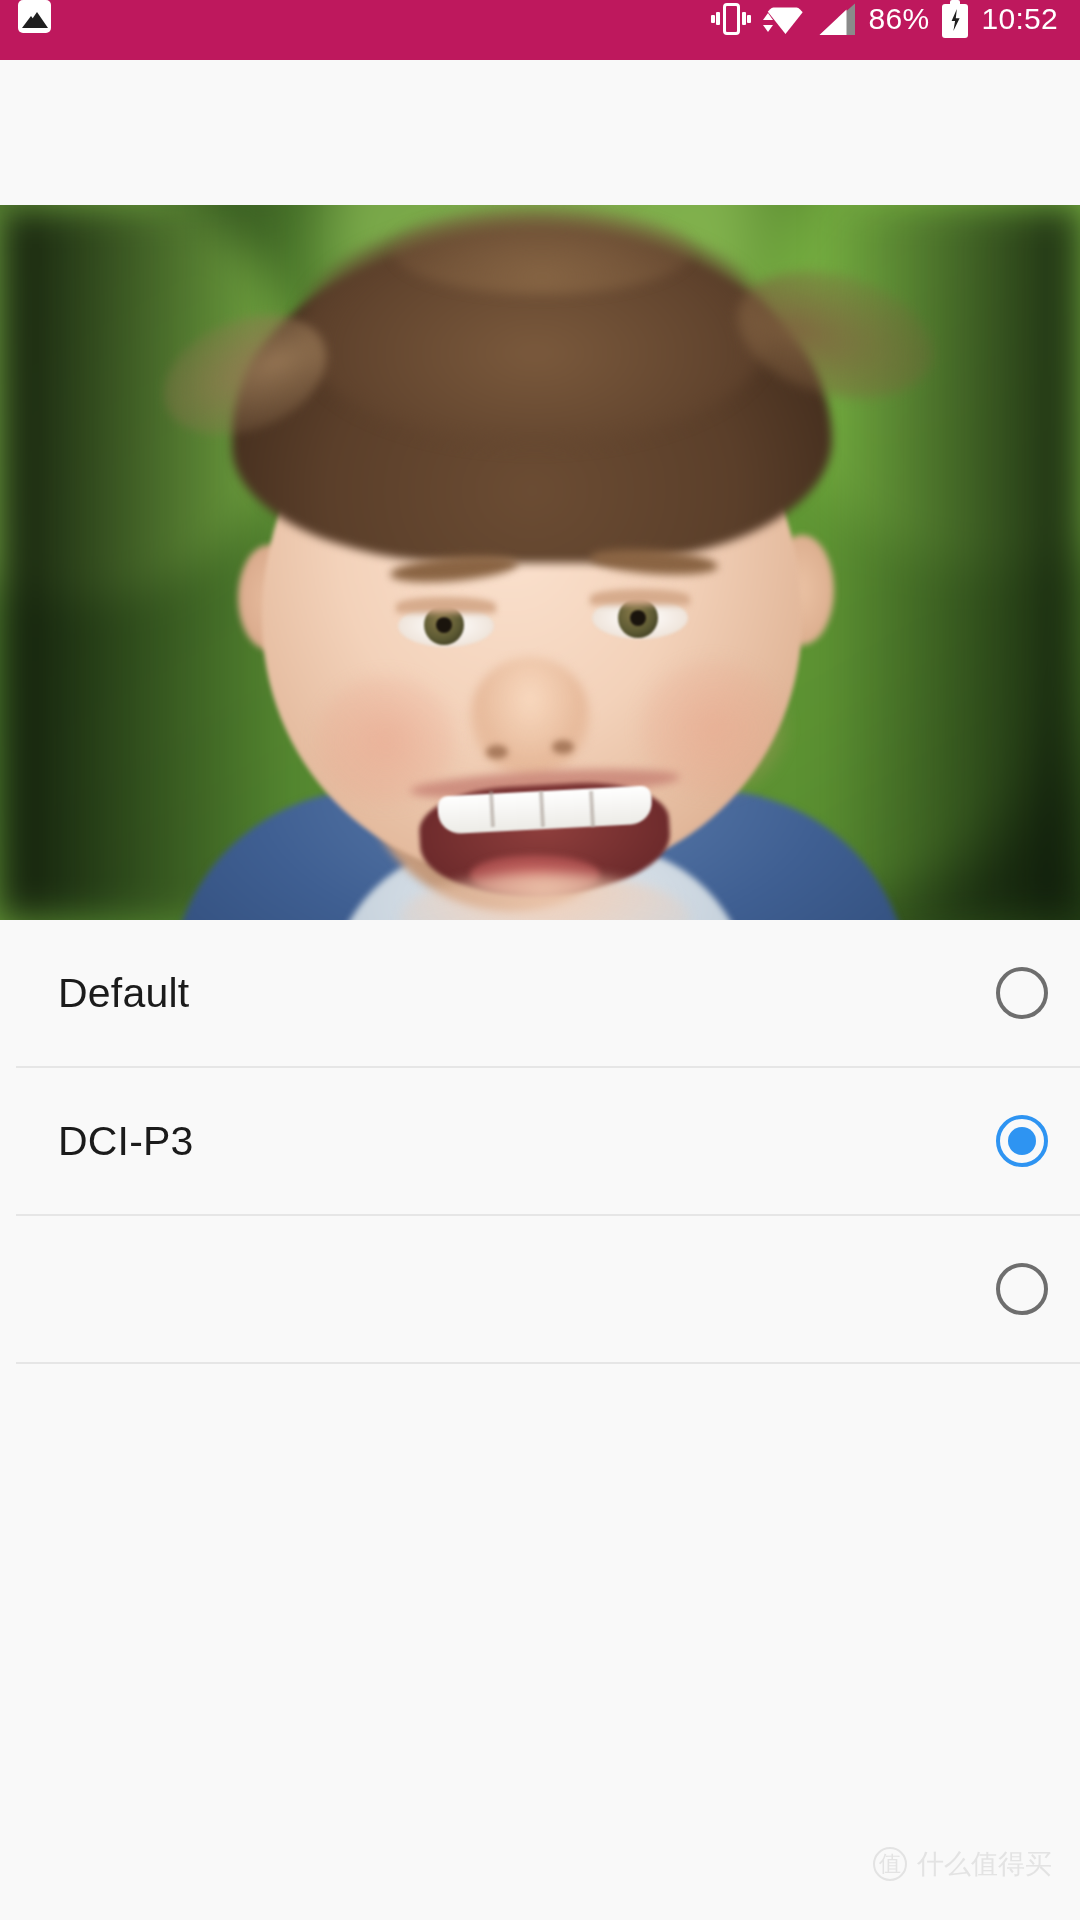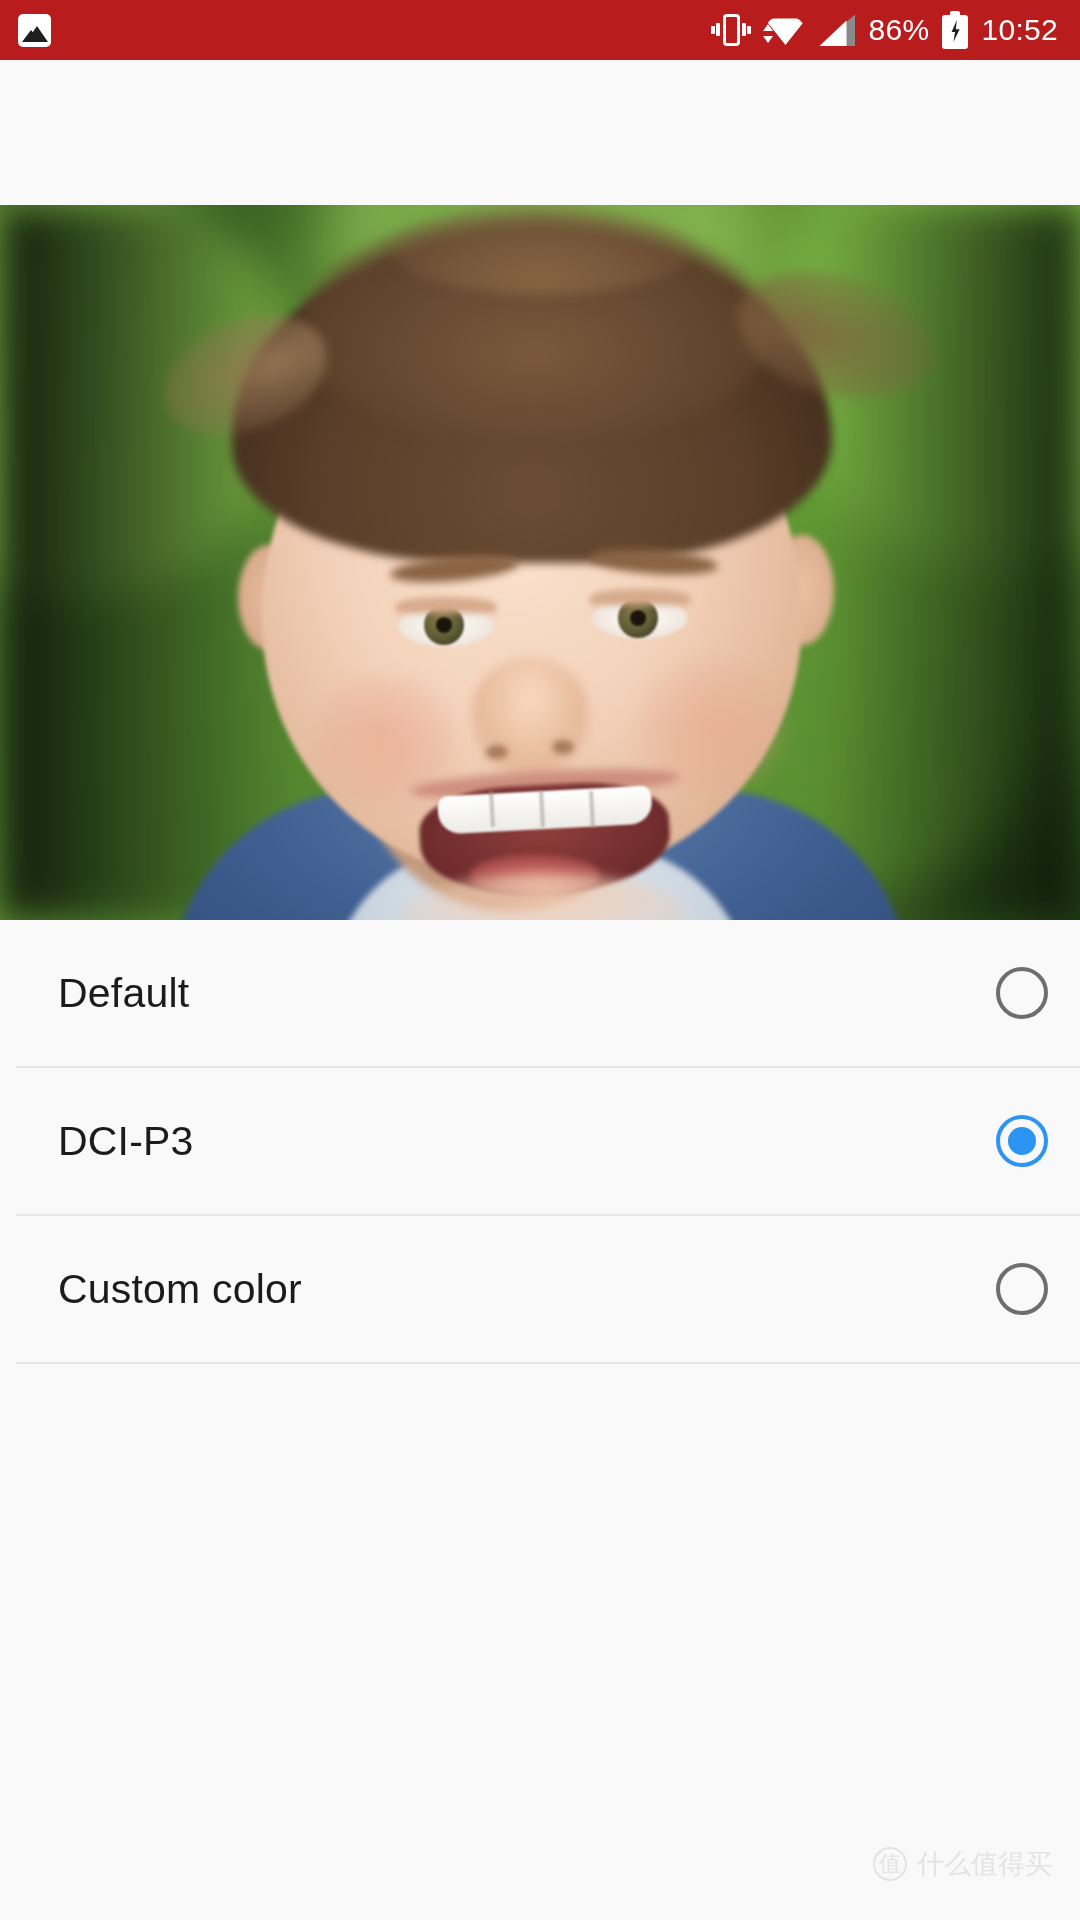--- a/index.html
+++ b/index.html
@@ -7,22 +7,22 @@
     width:1080px; height:1920px;
     background:#f9f9f9;
     font-family:"Liberation Sans", sans-serif;
     overflow:hidden;
   }
   #screen{ position:relative; width:1080px; height:1920px; background:#f9f9f9; }
 
   
   .statusbar{
     position:absolute; left:0; top:0; width:1080px; height:60px;
-    background:#b91c1c; color:#ffffff;
-    display:flex; align-items:center;
+    background:#be185d; color:#ffffff;
+    display:flex; align-items:flex-start;
   }
   .sb-left{ display:flex; align-items:center; padding-left:18px; }
   .sb-right{ margin-left:auto; display:flex; align-items:center; padding-right:22px; gap:13px; }
   .sb-text{ font-size:30px; letter-spacing:.3px; color:#fff; line-height:1; }
 
   .ic-photo{ width:33px; height:33px; background:#fff; border-radius:5px; position:relative; overflow:hidden; }
   .ic-photo:before{
     content:""; position:absolute; left:4px; bottom:5px;
     border-left:9px solid transparent; border-right:9px solid transparent;
     border-bottom:12px solid #1f1f1f;
@@ -337,21 +337,20 @@
       <span class="radio"></span>
     </div>
 
 
     <div class="row">
       <span class="row-label">DCI-P3</span>
       <span class="radio on"></span>
     </div>
 
     <div class="row">
-      <span class="row-label">Custom color</span>
       <span class="radio"></span>
     </div>
 
   </div>
 
   <div class="watermark">
     <span class="wm-badge">值</span>
     <span>什么值得买</span>
   </div>
 

